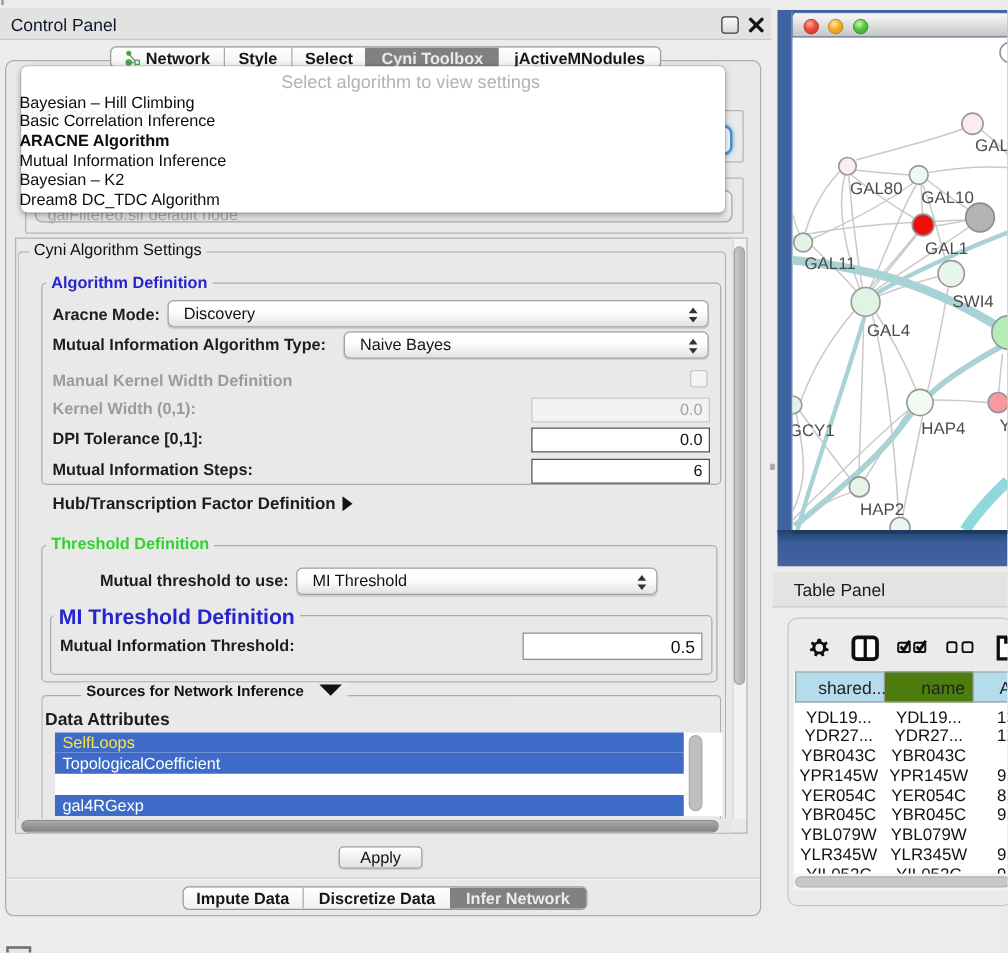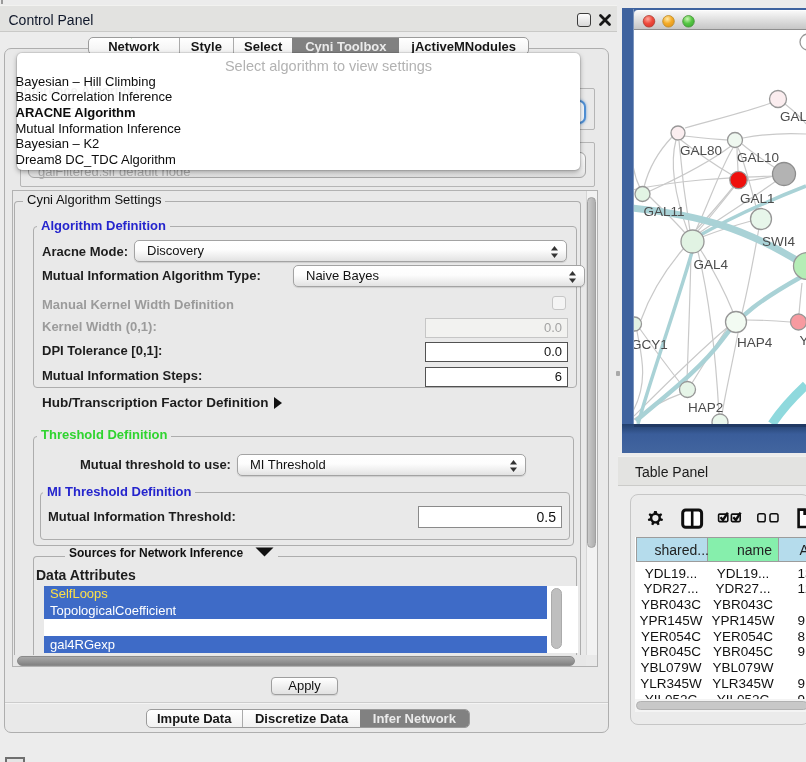--- a/index.html
+++ b/index.html
@@ -28,21 +28,21 @@
 
 <div class="abs" style="left:577px; top:13px; width:14px; height:14px; border:1.5px solid #3c3c3c; border-radius:3px; background:linear-gradient(#fdfdfd,#d8d8d8);"></div>
 
 <svg class="abs" style="left:598px; top:13px;" width="14" height="14" viewBox="0 0 14 14">
   <path d="M2.5 2.5 L11.5 11.5 M11.5 2.5 L2.5 11.5" stroke="#161616" stroke-width="2.8" stroke-linecap="round"></path>
 </svg>
 
 <div class="abs" style="left:4px; top:48px; width:605px; height:685px; border:1px solid #aeaeae; border-radius:7px; background:#e9e9e9;"></div>
 
 <div class="abs" style="left:88px; top:37px; width:441px; height:18px; border:1px solid #9b9b9b; border-radius:5px; background:linear-gradient(#ffffff,#f1f1f1); display:flex; overflow:hidden; font-size:13px; font-weight:bold; color:#161616;">
-  <div style="width:91px; display:flex; align-items:center; justify-content:center; border-right:1px solid #ababab;flex-direction:column;">
+  <div style="width:91px; display:flex; align-items:center; justify-content:center; border-right:1px solid #ababab;">
     <svg width="13" height="13" viewBox="0 0 13 13" style="margin-right:4px;">
       <line x1="3" y1="3" x2="9" y2="10" stroke="#8a8a8a" stroke-width="1"></line>
       <line x1="3" y1="10" x2="9" y2="10" stroke="#8a8a8a" stroke-width="1"></line>
       <circle cx="3" cy="2.5" r="2" fill="#44a544"></circle>
       <circle cx="3" cy="10" r="2.6" fill="#44a544"></circle>
       <rect x="8" y="8.2" width="3.4" height="3.4" fill="#e8f5e8" stroke="#44a544" stroke-width="1"></rect>
     </svg>
     <span>Network</span>
   </div>
   <div style="width:54.5px; display:flex; align-items:center; justify-content:center; border-right:1px solid #ababab;">Style</div>
@@ -85,21 +85,21 @@
 
 <div class="lbl abs" style="left:42px; top:243.5px;">Aracne Mode:</div>
 <div class="combo" style="left:134px; top:240px; width:433px;">Discovery
   <svg class="carets" width="9" height="14" viewBox="0 0 9 14">
       <path d="M4.5 1 L8 5.5 L1 5.5 Z" fill="#333"></path>
       <path d="M4.5 13 L1 8.5 L8 8.5 Z" fill="#333"></path>
     </svg>
 </div>
 
 <div class="lbl abs" style="left:42px; top:267.5px;">Mutual Information Algorithm Type:</div>
-<div class="combo" style="left:293px; top:264.5px; width:292px;">Naive Bayes
+<div class="combo" style="left:275px; top:264.5px; width:292px;">Naive Bayes
   <svg class="carets" width="9" height="14" viewBox="0 0 9 14">
       <path d="M4.5 1 L8 5.5 L1 5.5 Z" fill="#333"></path>
       <path d="M4.5 13 L1 8.5 L8 8.5 Z" fill="#333"></path>
     </svg>
 </div>
 
 <div class="lbl dis abs" style="left:42px; top:296.5px;">Manual Kernel Width Definition</div>
 <div class="abs" style="left:552px; top:296px; width:14px; height:14px; border:1px solid #c6c6c6; border-radius:3px; background:#f4f4f4;"></div>
 
 <div class="lbl dis abs" style="left:42px; top:319px;">Kernel Width (0,1):</div>
@@ -121,21 +121,21 @@
 
 <div class="lbl abs" style="left:80px; top:456.5px;">Mutual threshold to use:</div>
 <div class="combo" style="left:237px; top:454px; width:289px;">MI Threshold
   <svg class="carets" width="9" height="14" viewBox="0 0 9 14">
       <path d="M4.5 1 L8 5.5 L1 5.5 Z" fill="#333"></path>
       <path d="M4.5 13 L1 8.5 L8 8.5 Z" fill="#333"></path>
     </svg>
 </div>
 
 <div class="gbox" style="left:40px; top:492px; width:530px; height:48px;"></div>
-<div class="gtitle" style="left:43px; top:483.5px; color:#2525cd; font-weight:bold; font-size:13px;">MI Threshold Definition</div>
+<div class="gtitle" style="left:43px; top:483.5px; color:#2525cd; font-weight:bold; font-size:17px;">MI Threshold Definition</div>
 <div class="lbl abs" style="left:48px; top:509px;">Mutual Information Threshold:</div>
 <div class="field" style="left:418px; top:506px; width:144px; height:22px; line-height:20px; border:1px solid #8a8a8a; font-size:14px;">0.5</div>
 
 <div class="abs" style="left:33px; top:555.5px; width:544px; height:99px; border:1px solid #adadad; border-bottom:none; border-radius:4px 4px 0 0;"></div>
 <div class="gtitle" style="left:33px; top:546px; color:#111; font-weight:bold; font-size:12px;margin-left:32px;">Sources for Network Inference
   <svg width="19" height="10" viewBox="0 0 19 10" style="margin-left:9px;">
       <path d="M0.5 0.5 L18.5 0.5 L9.5 9.5 Z" fill="#111"></path>
     </svg>
 </div>
 <div class="lbl abs" style="left:36px; top:566.5px; font-size:14px;">Data Attributes</div>
@@ -289,21 +289,21 @@
     <rect x="111.8" y="5.8" width="7.4" height="7.9" rx="1.8" stroke-width="1.5"></rect>
     <rect x="124" y="5.8" width="8" height="7.9" rx="1.8" stroke-width="1.5"></rect>
   </g>
   <path d="M152.6 1.6 L158.6 1.6 L158.6 5.6 L163 5.6 L163 19 L152.6 19 Z" fill="#fff" stroke="#0e0e0e" stroke-width="2.6"></path>
   <path d="M158.6 1.6 L163 5.6" stroke="#0e0e0e" stroke-width="1.6"></path>
 </svg>
 
 <div class="abs" style="left:634.5px; top:537px; width:171.5px; height:162px; background:#ffffff; overflow:hidden; font-size:14px;">
 
   <div style="position:absolute; left:1px; top:0; width:72px; height:25px; background:#b5dcec; border:1px solid #9c9c9c; text-align:center; text-indent:18px; line-height:24px; color:#222;">shared...</div>
-  <div style="position:absolute; left:73px; top:0; width:71px; height:25px; background:#86efac; border:1px solid #9c9c9c; border-left:none; text-align:center; text-indent:24px; line-height:24px; color:#222;">name</div>
+  <div style="position:absolute; left:73px; top:0; width:71px; height:25px; background:#4d7c0f; border:1px solid #9c9c9c; border-left:none; text-align:center; text-indent:24px; line-height:24px; color:#222;">name</div>
   <div style="position:absolute; left:144px; top:0; width:64px; height:25px; background:#b5dcec; border:1px solid #9c9c9c; border-left:none; text-align:left; padding-left:21px; line-height:24px; color:#222;">A</div>
 
   <div style="position:absolute; left:0; top:28.5px; width:100%; line-height:15.8px; font-size:13.5px; color:#111; white-space:pre; text-align:left;"><span style="display:inline-block; width:73px; text-align:center;">YDL19...</span><span style="display:inline-block; width:71px; text-align:center;">YDL19...</span><span style="display:inline-block; padding-left:19px;">13</span>
 <span style="display:inline-block; width:73px; text-align:center;">YDR27...</span><span style="display:inline-block; width:71px; text-align:center;">YDR27...</span><span style="display:inline-block; padding-left:19px;">12</span>
 <span style="display:inline-block; width:73px; text-align:center;">YBR043C</span><span style="display:inline-block; width:71px; text-align:center;">YBR043C</span>
 <span style="display:inline-block; width:73px; text-align:center;">YPR145W</span><span style="display:inline-block; width:71px; text-align:center;">YPR145W</span><span style="display:inline-block; padding-left:19px;">9.</span>
 <span style="display:inline-block; width:73px; text-align:center;">YER054C</span><span style="display:inline-block; width:71px; text-align:center;">YER054C</span><span style="display:inline-block; padding-left:19px;">8.</span>
 <span style="display:inline-block; width:73px; text-align:center;">YBR045C</span><span style="display:inline-block; width:71px; text-align:center;">YBR045C</span><span style="display:inline-block; padding-left:19px;">9.</span>
 <span style="display:inline-block; width:73px; text-align:center;">YBL079W</span><span style="display:inline-block; width:71px; text-align:center;">YBL079W</span>
 <span style="display:inline-block; width:73px; text-align:center;">YLR345W</span><span style="display:inline-block; width:71px; text-align:center;">YLR345W</span><span style="display:inline-block; padding-left:19px;">9.</span>

